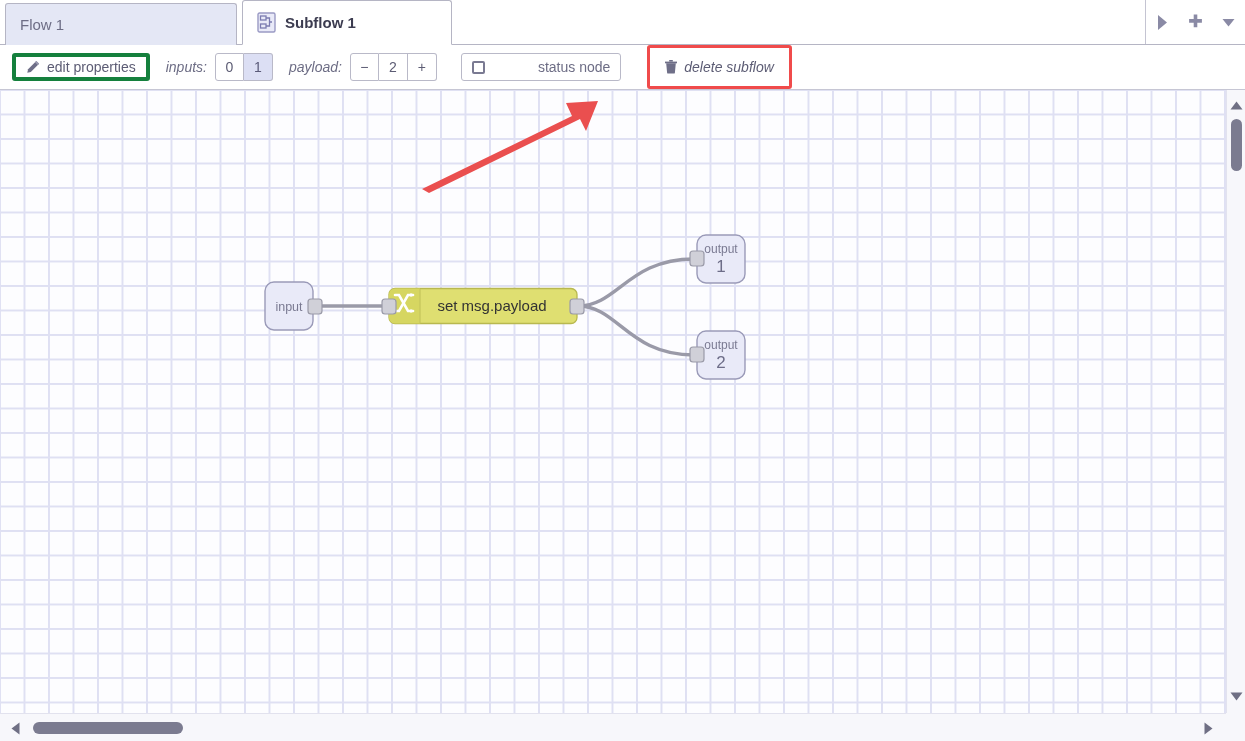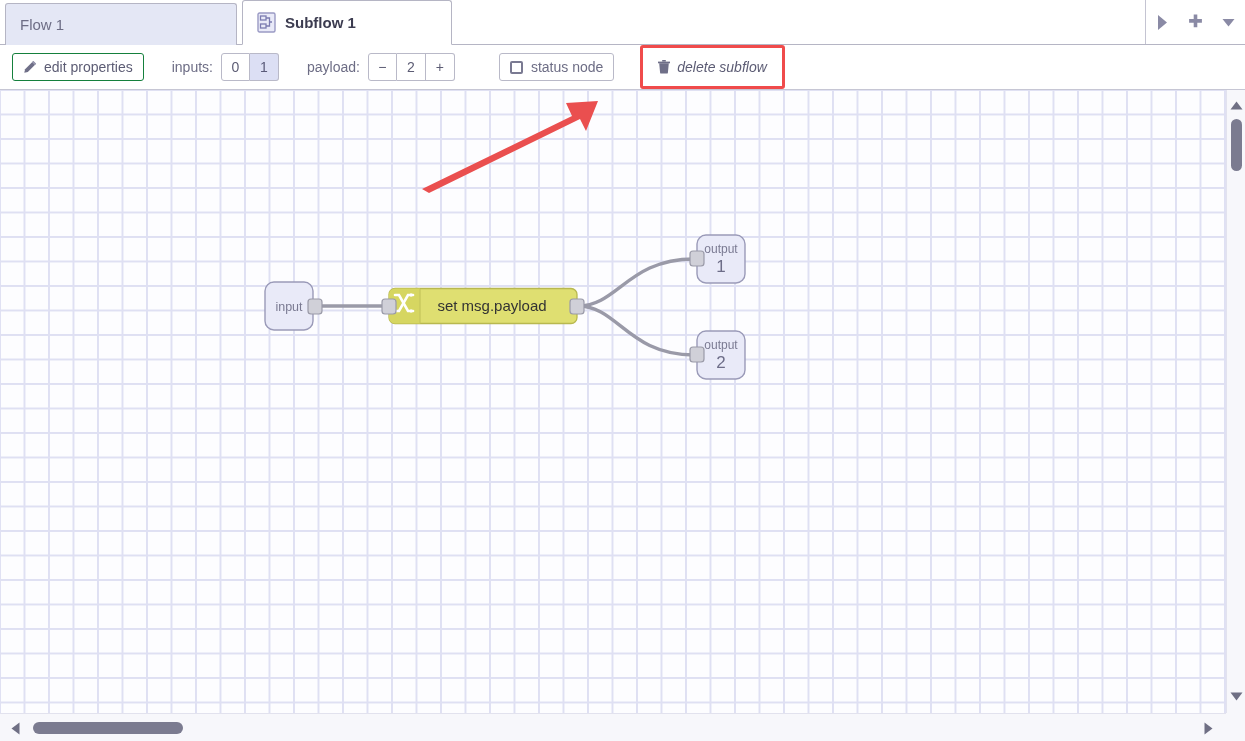--- a/index.html
+++ b/index.html
@@ -81,33 +81,34 @@
     display: flex;
     align-items: center;
     padding-left: 12px;
     gap: 0;
   }
   .tb-button {
     height: 28px;
     display: inline-flex;
     align-items: center;
     padding: 0 10px;
-    border: 1px solid #15803d;
+    border: 4px solid #15803d;
     border-radius: 3px;
     background: #fff;
     font-size: 14px;
     color: #5c5c74;
     cursor: pointer;
     white-space: nowrap;
   }
   .tb-label {
     font-size: 14px;
     color: #6d6d85;
-    margin: 0 8px 0 28px;
+    margin: 0 8px 0 16px;
     white-space: nowrap;
+    font-style: italic;
   }
   .seg-group { display: inline-flex; }
   .seg {
     width: 29px; height: 28px;
     display: inline-flex; align-items: center; justify-content: center;
     border: 1px solid #b9b9c8;
     background: #fff;
     font-size: 14px;
     color: #5c5c74;
     cursor: pointer;
@@ -119,21 +120,22 @@
   .seg.readonly { cursor: default; }
   .tb-checkbox {
     height: 28px;
     display: inline-flex; align-items: center;
     padding: 0 10px;
     border: 1px solid #b9b9c8;
     border-radius: 3px;
     background: #fff;
     font-size: 14px; color: #6d6d85;
     cursor: pointer;
-    margin-left: 44px;
+    margin-left: 24px;
+    gap: 45px;
   }
   .checkbox-sq {
     width: 13px; height: 13px;
     border: 2px solid #7a7a92;
     border-radius: 2px;
     margin-right: 8px;
     background: #fff;
   }
   #delete-wrap {
     position: relative;

